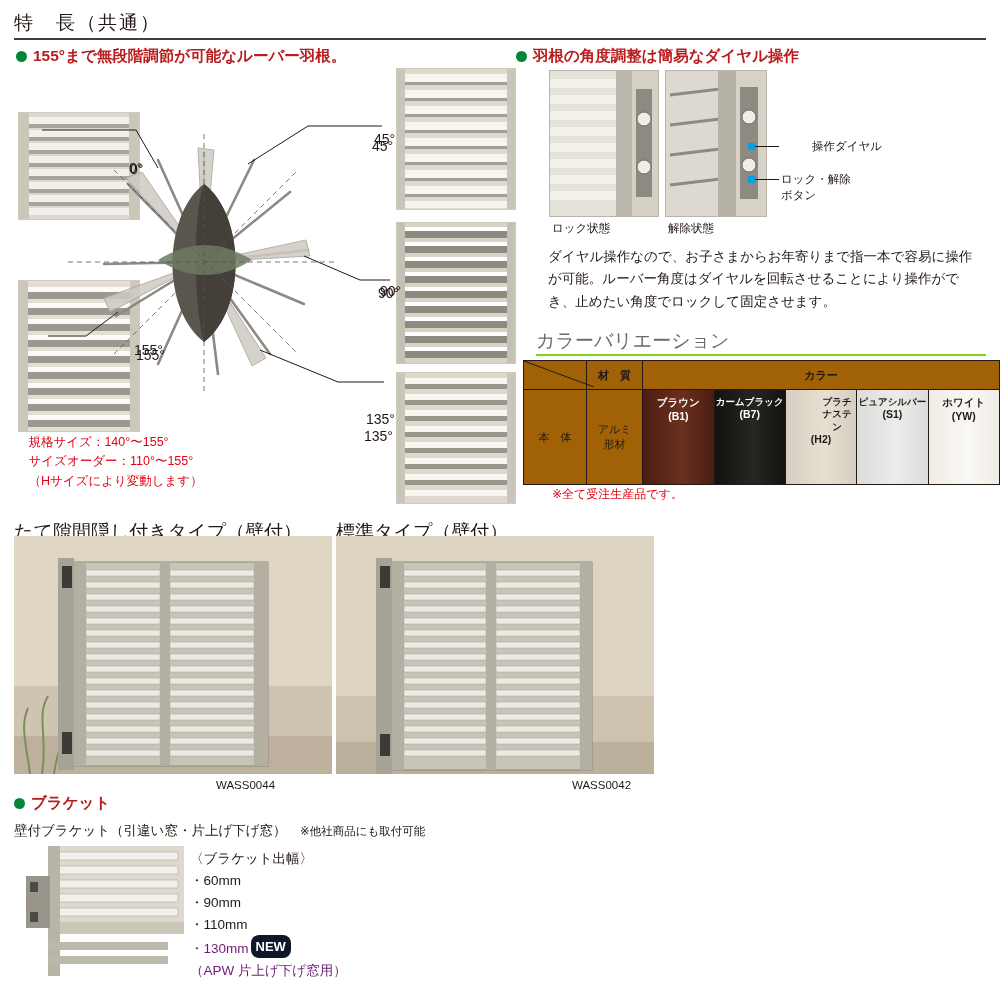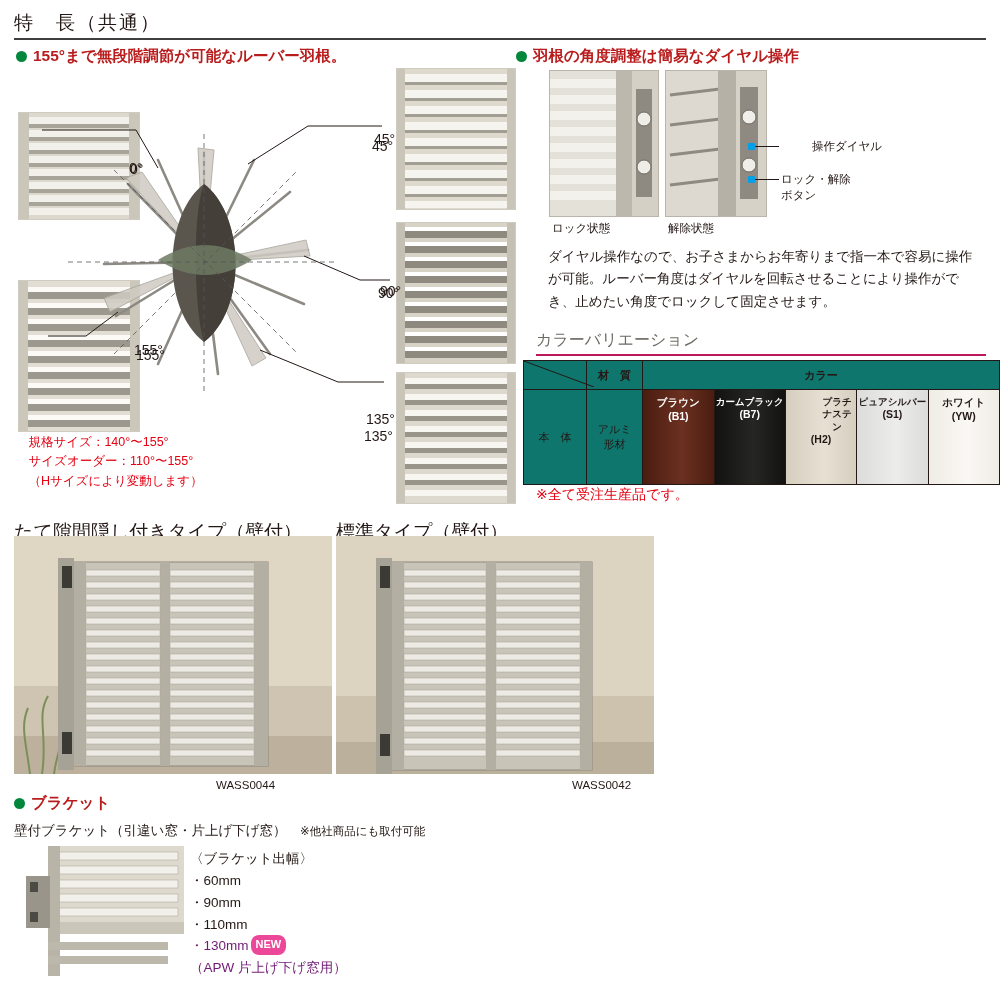--- a/index.html
+++ b/index.html
@@ -51,50 +51,50 @@
   .rt-label{position:absolute;font-size:11.5px;color:#231815;line-height:1.35;}
 
   .r-para{
     position:absolute;left:548px;top:246px;width:434px;
     font-size:13.5px;line-height:1.65;color:#231815;
   }
 
   
   .cv-title{
     position:absolute;left:536px;top:327px;width:450px;height:27px;
-    border-bottom:2px solid #be185d;color:#6e6b64;font-size:16px;
+    border-bottom:2px solid #84cc16;color:#6e6b64;font-size:19px;
     display:flex;align-items:center;
   }
   table.cv{
     position:absolute;left:523px;top:360px;border-collapse:collapse;
-    font-size:11px;color:#231815;background:#0f766e;
+    font-size:11px;color:#231815;background:#a16207;
   }
   table.cv th,table.cv td{border:1px solid #231815;text-align:center;vertical-align:middle;}
   .cv-diag{width:68px;height:28px;position:relative;padding:0;}
   .cv-diag svg{position:absolute;left:0;top:0;}
   .sw{width:85px;height:56px;padding:0;position:relative;}
   .sw .chip{position:absolute;inset:0;}
   .sw .lbl{position:absolute;left:0;right:0;top:6px;font-size:10.5px;line-height:1.3;font-weight:bold;}
   .sw .lbl.dark{color:#ffffff;}
   .sw .lbl.light{color:#231815;}
-  .cv-note{position:absolute;left:536px;top:486px;color:#e50012;font-size:14px;}
+  .cv-note{position:absolute;left:552px;top:486px;color:#e50012;font-size:12px;}
 
   
   .mid-cap{position:absolute;font-size:19px;color:#231815;}
   .mid-photo{position:absolute;overflow:hidden;background:#cfc7b8;}
   .code{position:absolute;font-size:11.5px;color:#231815;}
 
   
   .b-bracket{position:absolute;left:14px;top:793px;}
   .br-line1{position:absolute;left:14px;top:822px;font-size:13.5px;color:#231815;}
   .br-note{position:absolute;left:300px;top:824px;font-size:11.5px;color:#231815;}
   .br-list{position:absolute;left:190px;top:848px;font-size:13.5px;line-height:1.62;color:#231815;}
   .br-list .hl{color:#701a75;}
   .newbadge{
-    display:inline-block;background:#ec4899;color:#fff;font-size:11px;font-weight:bold;
+    display:inline-block;background:#0f172a;color:#fff;font-size:13px;font-weight:bold;
     border-radius:8px;padding:1px 5px;margin-left:2px;vertical-align:2px;
   }
   .br-photo{position:absolute;left:14px;top:846px;width:170px;height:140px;overflow:hidden;background:#e9e7e0;}
 </style>
 </head>
 <body>
 
 <div class="page">
 
   <div class="sec-title">特　長（共通）</div>

